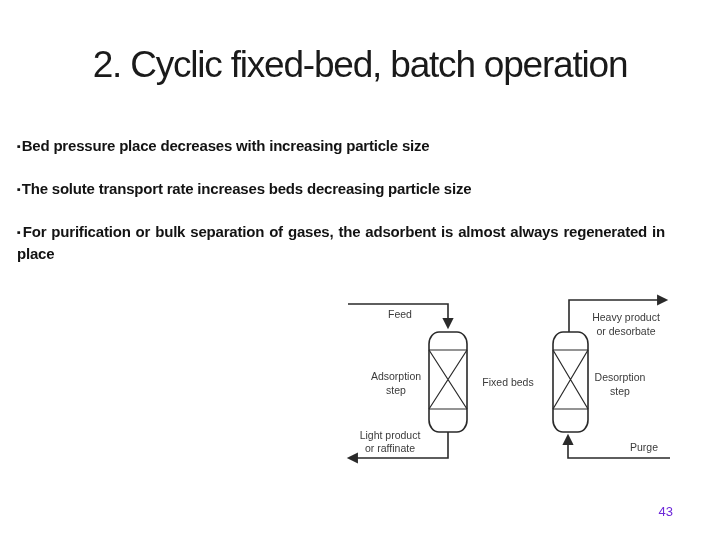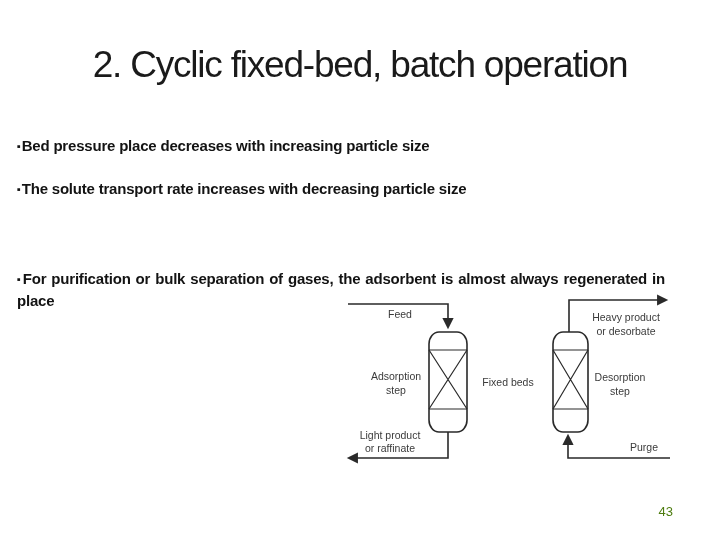--- a/index.html
+++ b/index.html
@@ -35,21 +35,21 @@
     letter-spacing: -0.2px;
     line-height: 22px;
   }
   .bullet .marker {
     font-size: 11px;
     vertical-align: 1px;
     margin-right: 1px;
   }
   .bullet-1 { top: 135px; }
   .bullet-2 { top: 178px; }
-  .bullet-3 { top: 221px; text-align: justify; margin-top: 47px; }
+  .bullet-3 { top: 221px; text-align: justify; }
 
   .diagram {
     position: absolute;
     left: 330px;
     top: 285px;
     width: 390px;
     height: 190px;
   }
   .diagram text {
     font-family: "Liberation Sans", sans-serif;
@@ -58,34 +58,34 @@
   }
   .diagram .flow { fill: none; stroke: #2a2a2a; stroke-width: 1.6; }
   .diagram .vessel { fill: #ffffff; stroke: #2a2a2a; stroke-width: 1.6; }
   .diagram .inner { fill: none; stroke: #2a2a2a; stroke-width: 1.2; }
 
   .page-number {
     position: absolute;
     right: 47px;
     bottom: 21px;
     font-size: 13px;
-    color: #4d7c0f;
+    color: #6d28d9;
     margin-left: 16px;
   }
 </style>
 </head>
 <body>
 
 <div class="slide">
 
   <h1 class="slide-title">2. Cyclic fixed-bed, batch operation</h1>
 
   <p class="bullet bullet-1"><span class="marker">▪</span><span>Bed pressure place decreases with increasing particle size</span></p>
 
-  <p class="bullet bullet-2"><span class="marker">▪</span><span>The solute transport rate increases with decreasing particle size</span></p>
+  <p class="bullet bullet-2"><span class="marker">▪</span><span>The solute transport rate increases beds decreasing particle size</span></p>
 
   <p class="bullet bullet-3"><span class="marker">▪</span><span>For purification or bulk separation of gases, the adsorbent is almost always regenerated in place</span></p>
 
   <svg class="diagram" viewBox="0 0 390 190" width="390" height="190" xmlns="http://www.w3.org/2000/svg">
     <defs>
       <marker id="arrow" viewBox="0 0 10 10" refX="8" refY="5" markerWidth="9" markerHeight="7" orient="auto-start-reverse">
         <path d="M0,0 L10,5 L0,10 z" fill="#2a2a2a"></path>
       </marker>
     </defs>
 

